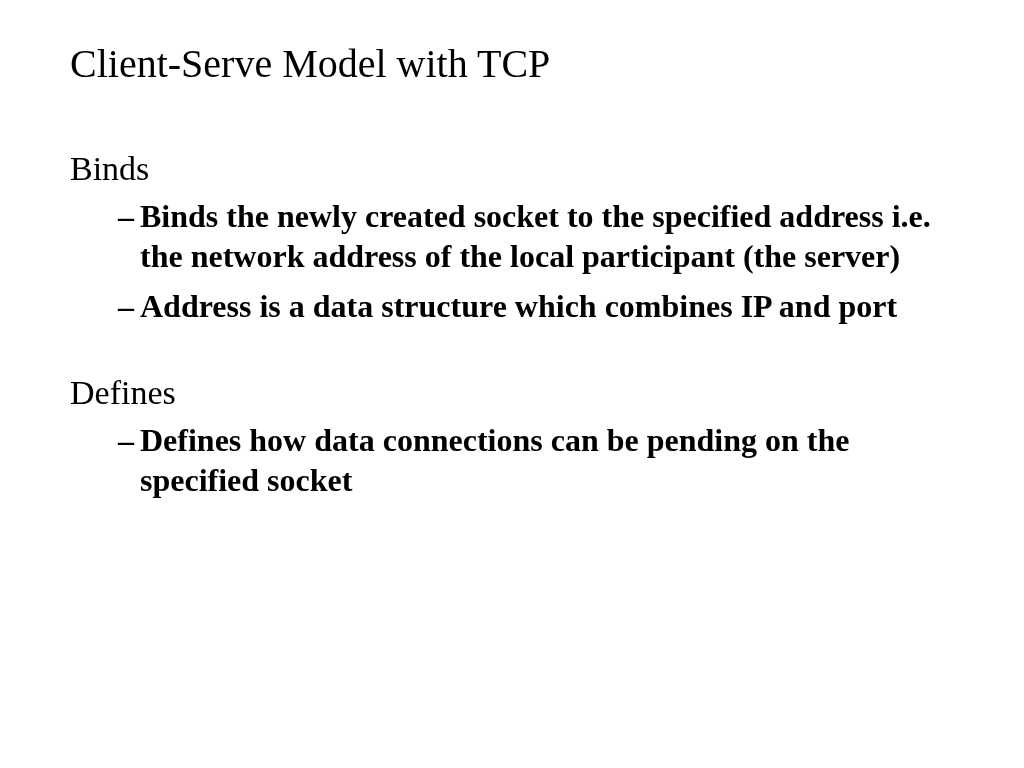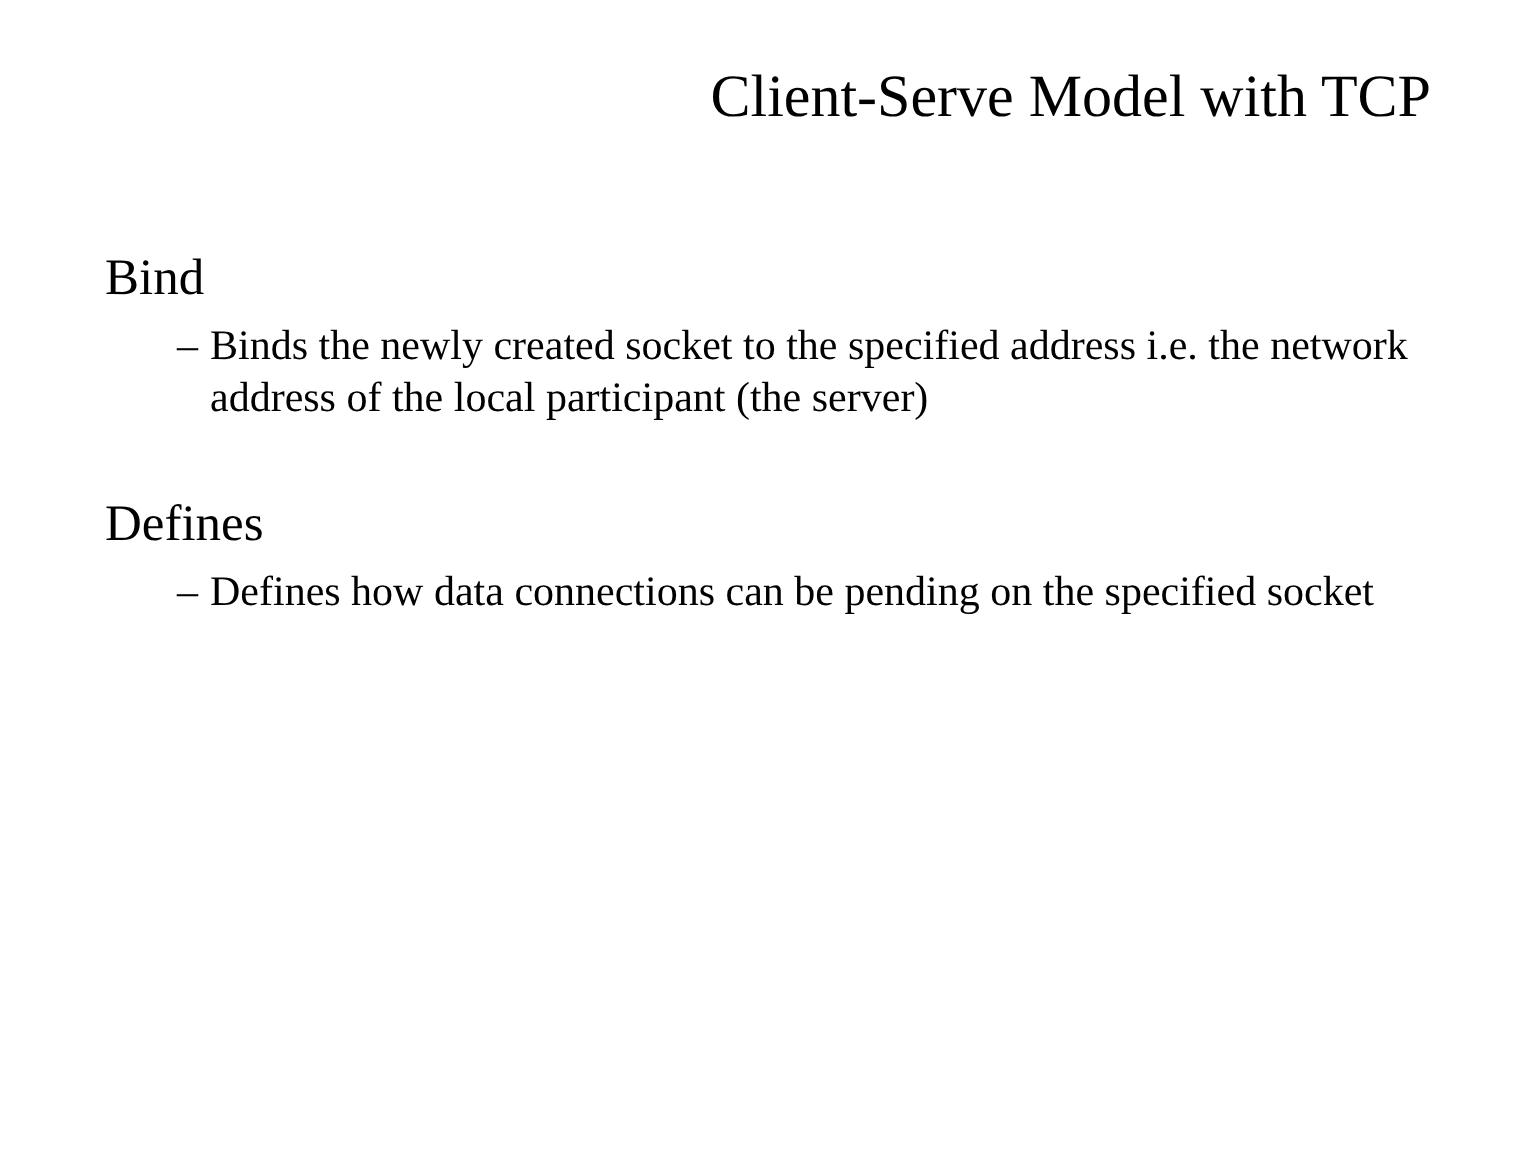--- a/index.html
+++ b/index.html
@@ -10,57 +10,59 @@
     body {
       width: 1024px;
       height: 768px;
       background: #ffffff;
       font-family: "Times New Roman", Times, serif;
       color: #000000;
       padding: 40px 70px;
     }
     .title {
       font-size: 40px;
-      text-align: right;
+      text-align: left;
       font-weight: normal;
-      margin-bottom: 80px;
+      margin-bottom: 63px;
     }
     .section-heading {
       font-size: 34px;
       font-weight: normal;
       margin-bottom: 8px;
     }
     .bullet-list {
       list-style: none;
       padding-left: 48px;
       margin-bottom: 48px;
     }
     .bullet-item {
       position: relative;
-      font-size: 28px;
+      font-size: 32px;
       line-height: 1.25;
       margin-bottom: 10px;
       padding-left: 22px;
+      font-weight: bold;
     }
     .bullet-item::before {
       content: "–";
       position: absolute;
       left: 0;
       top: 0;
     }
   </style>
 </head>
 <body>
 
 <h1 class="title">Client-Serve Model with TCP</h1>
 
 <div>
-  <div class="section-heading">Bind</div>
+  <div class="section-heading">Binds</div>
   <ul class="bullet-list">
     <li class="bullet-item">Binds the newly created socket to the specified address i.e. the network address of the local participant (the server)</li>
+    <li class="bullet-item">Address is a data structure which combines IP and port</li>
   </ul>
 </div>
 
 <div>
   <div class="section-heading">Defines</div>
   <ul class="bullet-list">
     <li class="bullet-item">Defines how data connections can be pending on the specified socket</li>
   </ul>
 </div>
 

